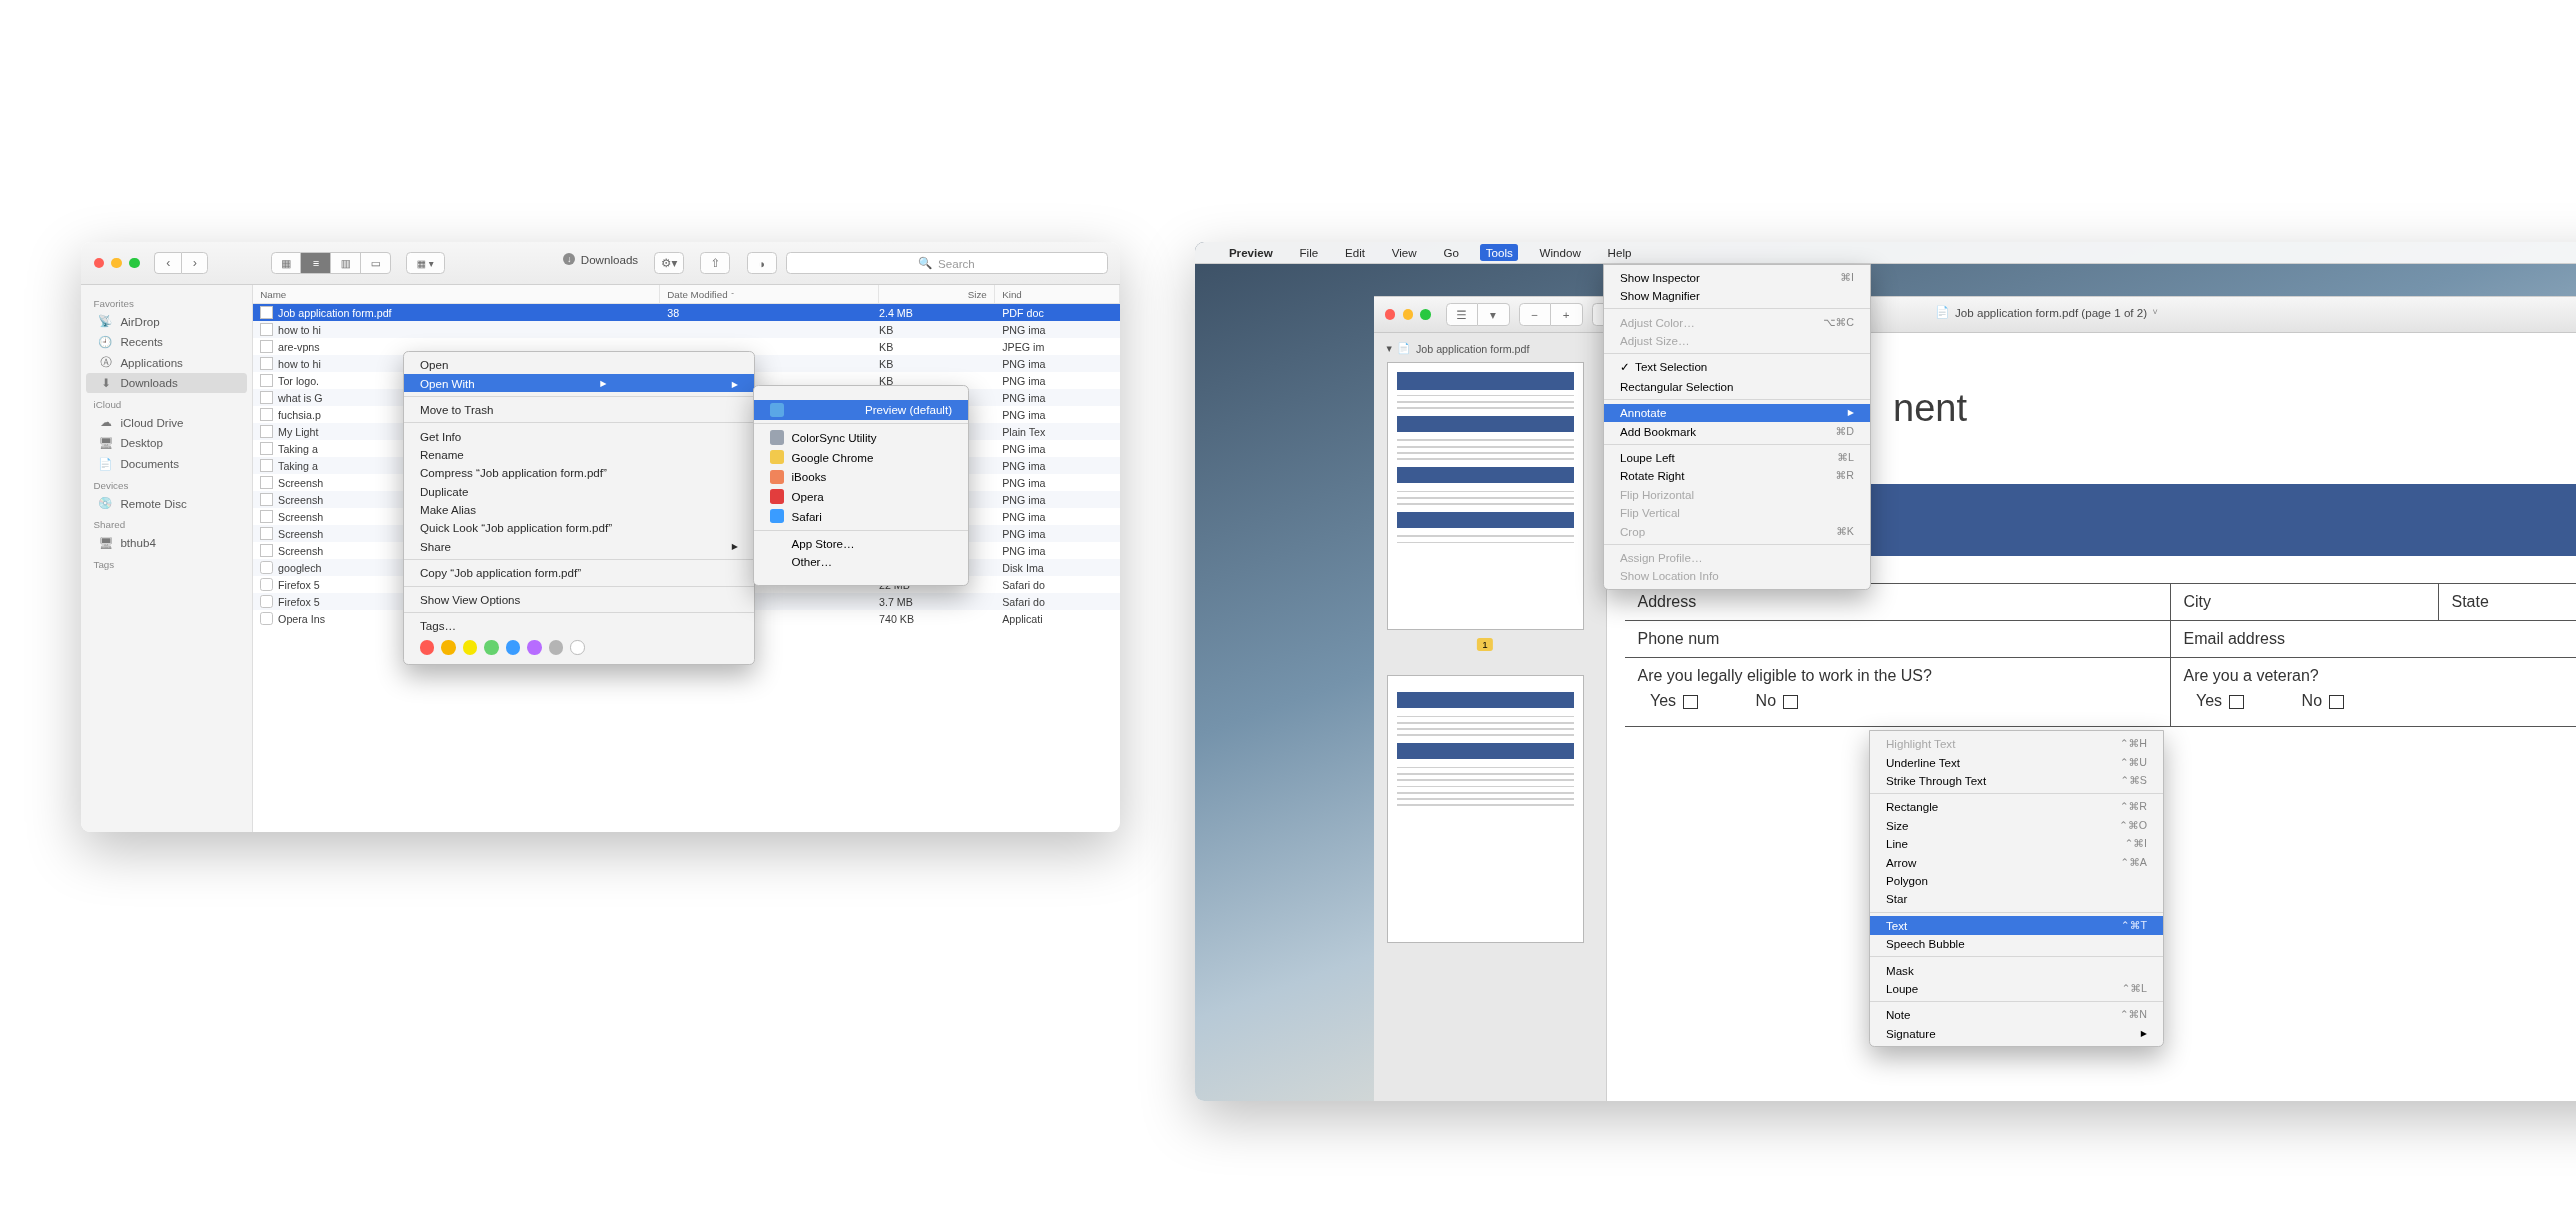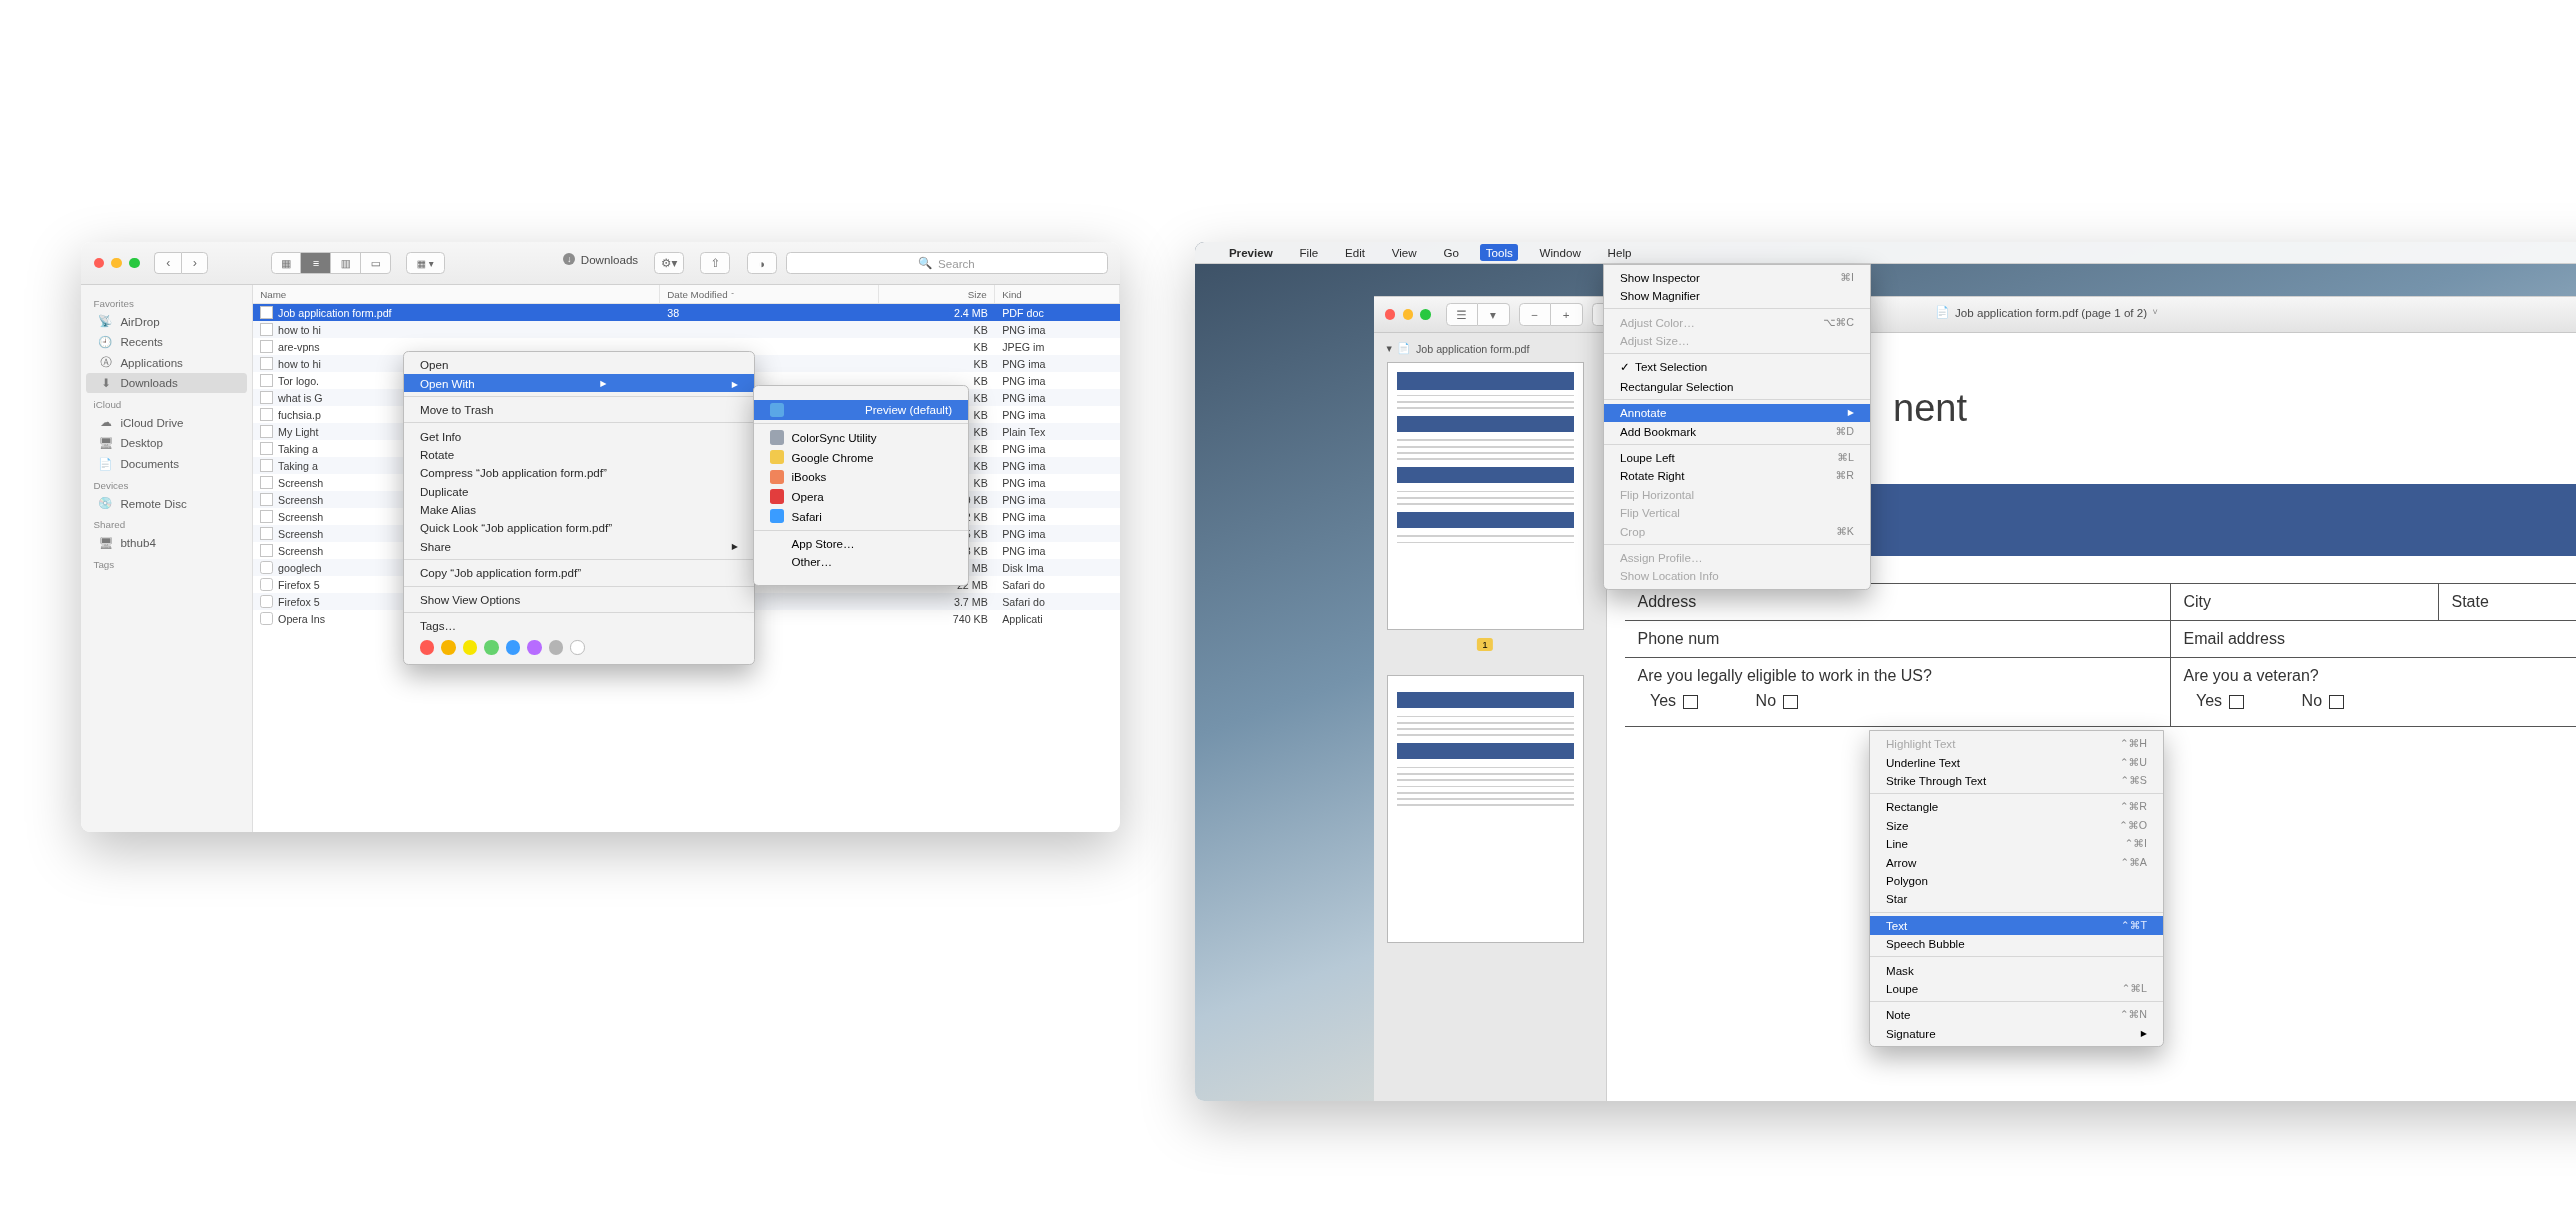--- a/index.html
+++ b/index.html
@@ -48,21 +48,21 @@
 .list{flex:1;display:flex;flex-direction:column;border-radius:0 0 9px 0;overflow:hidden;position:relative}
 .list-header{display:flex;font-size:9.8px;color:#6a6a6a;border-bottom:0.9px solid #e4e4e4;background:#fafafa}
 .list-header > div{padding:3.6px 7.2px;border-right:0.9px solid #e4e4e4}
 .col-name{width:407px}.col-date{width:219px;display:flex;align-items:flex-end;gap:3.6px}.col-size{width:116px;text-align:right}.col-kind{flex:1}
 .rows{flex:1;overflow:hidden}
 .row{display:flex;font-size:10.7px;color:#3c3c3c;height:17px;align-items:center}
 .row:nth-child(even){background:#f5f7fb}
 .row.sel{background:#2e69db;color:#fff}
 .row .c-name{width:407px;padding-left:7.2px;display:flex;align-items:center;gap:5.4px;white-space:nowrap;overflow:hidden}
 .row .c-date{width:219px;padding-left:7.2px;white-space:nowrap}
-.row .c-size{width:116px;text-align:right;padding-right:7.2px}
+.row .c-size{width:116px;padding-right:7.2px}
 .row .c-kind{flex:1;padding-left:7.2px;white-space:nowrap}
 .file-ico{width:12.5px;height:12.5px;display:inline-block;background:#fff;border:0.9px solid #c4c4c4}
 .file-ico.pdf{background:#fff}
 .file-ico.txt{background:#fff}
 .file-ico.png{background:#fff}
 .file-ico.app{border-radius:2.7px}
 .sort-ind{font-size:8px}
 
 
 .ctx{position:absolute;left:403px;top:351px;width:352px;background:#f3f3f3;border:0.9px solid #bdbdbd;border-radius:5.4px;box-shadow:0 10.7px 27px rgba(0,0,0,.3);padding:3.6px 0;font-size:11.6px;color:#2a2a2a;z-index:10}
@@ -404,21 +404,21 @@
   <div class="ctx" id="finder-ctx">
       <div class="ctx-item"><span>Open</span></div>
       <div class="ctx-item sel sub">
         <span>Open With</span>
         <span style="font-size:8px">▶</span>
       </div>
       <div class="ctx-sep"></div>
       <div class="ctx-item"><span>Move to Trash</span></div>
       <div class="ctx-sep"></div>
       <div class="ctx-item"><span>Get Info</span></div>
-      <div class="ctx-item"><span>Rotate</span></div>
+      <div class="ctx-item"><span>Rename</span></div>
       <div class="ctx-item"><span>Compress “Job application form.pdf”</span></div>
       <div class="ctx-item"><span>Duplicate</span></div>
       <div class="ctx-item"><span>Make Alias</span></div>
       <div class="ctx-item"><span>Quick Look “Job application form.pdf”</span></div>
       <div class="ctx-item sub"><span>Share</span></div>
       <div class="ctx-sep"></div>
       <div class="ctx-item"><span>Copy “Job application form.pdf”</span></div>
       <div class="ctx-sep"></div>
       <div class="ctx-item"><span>Show View Options</span></div>
       <div class="ctx-sep"></div>

